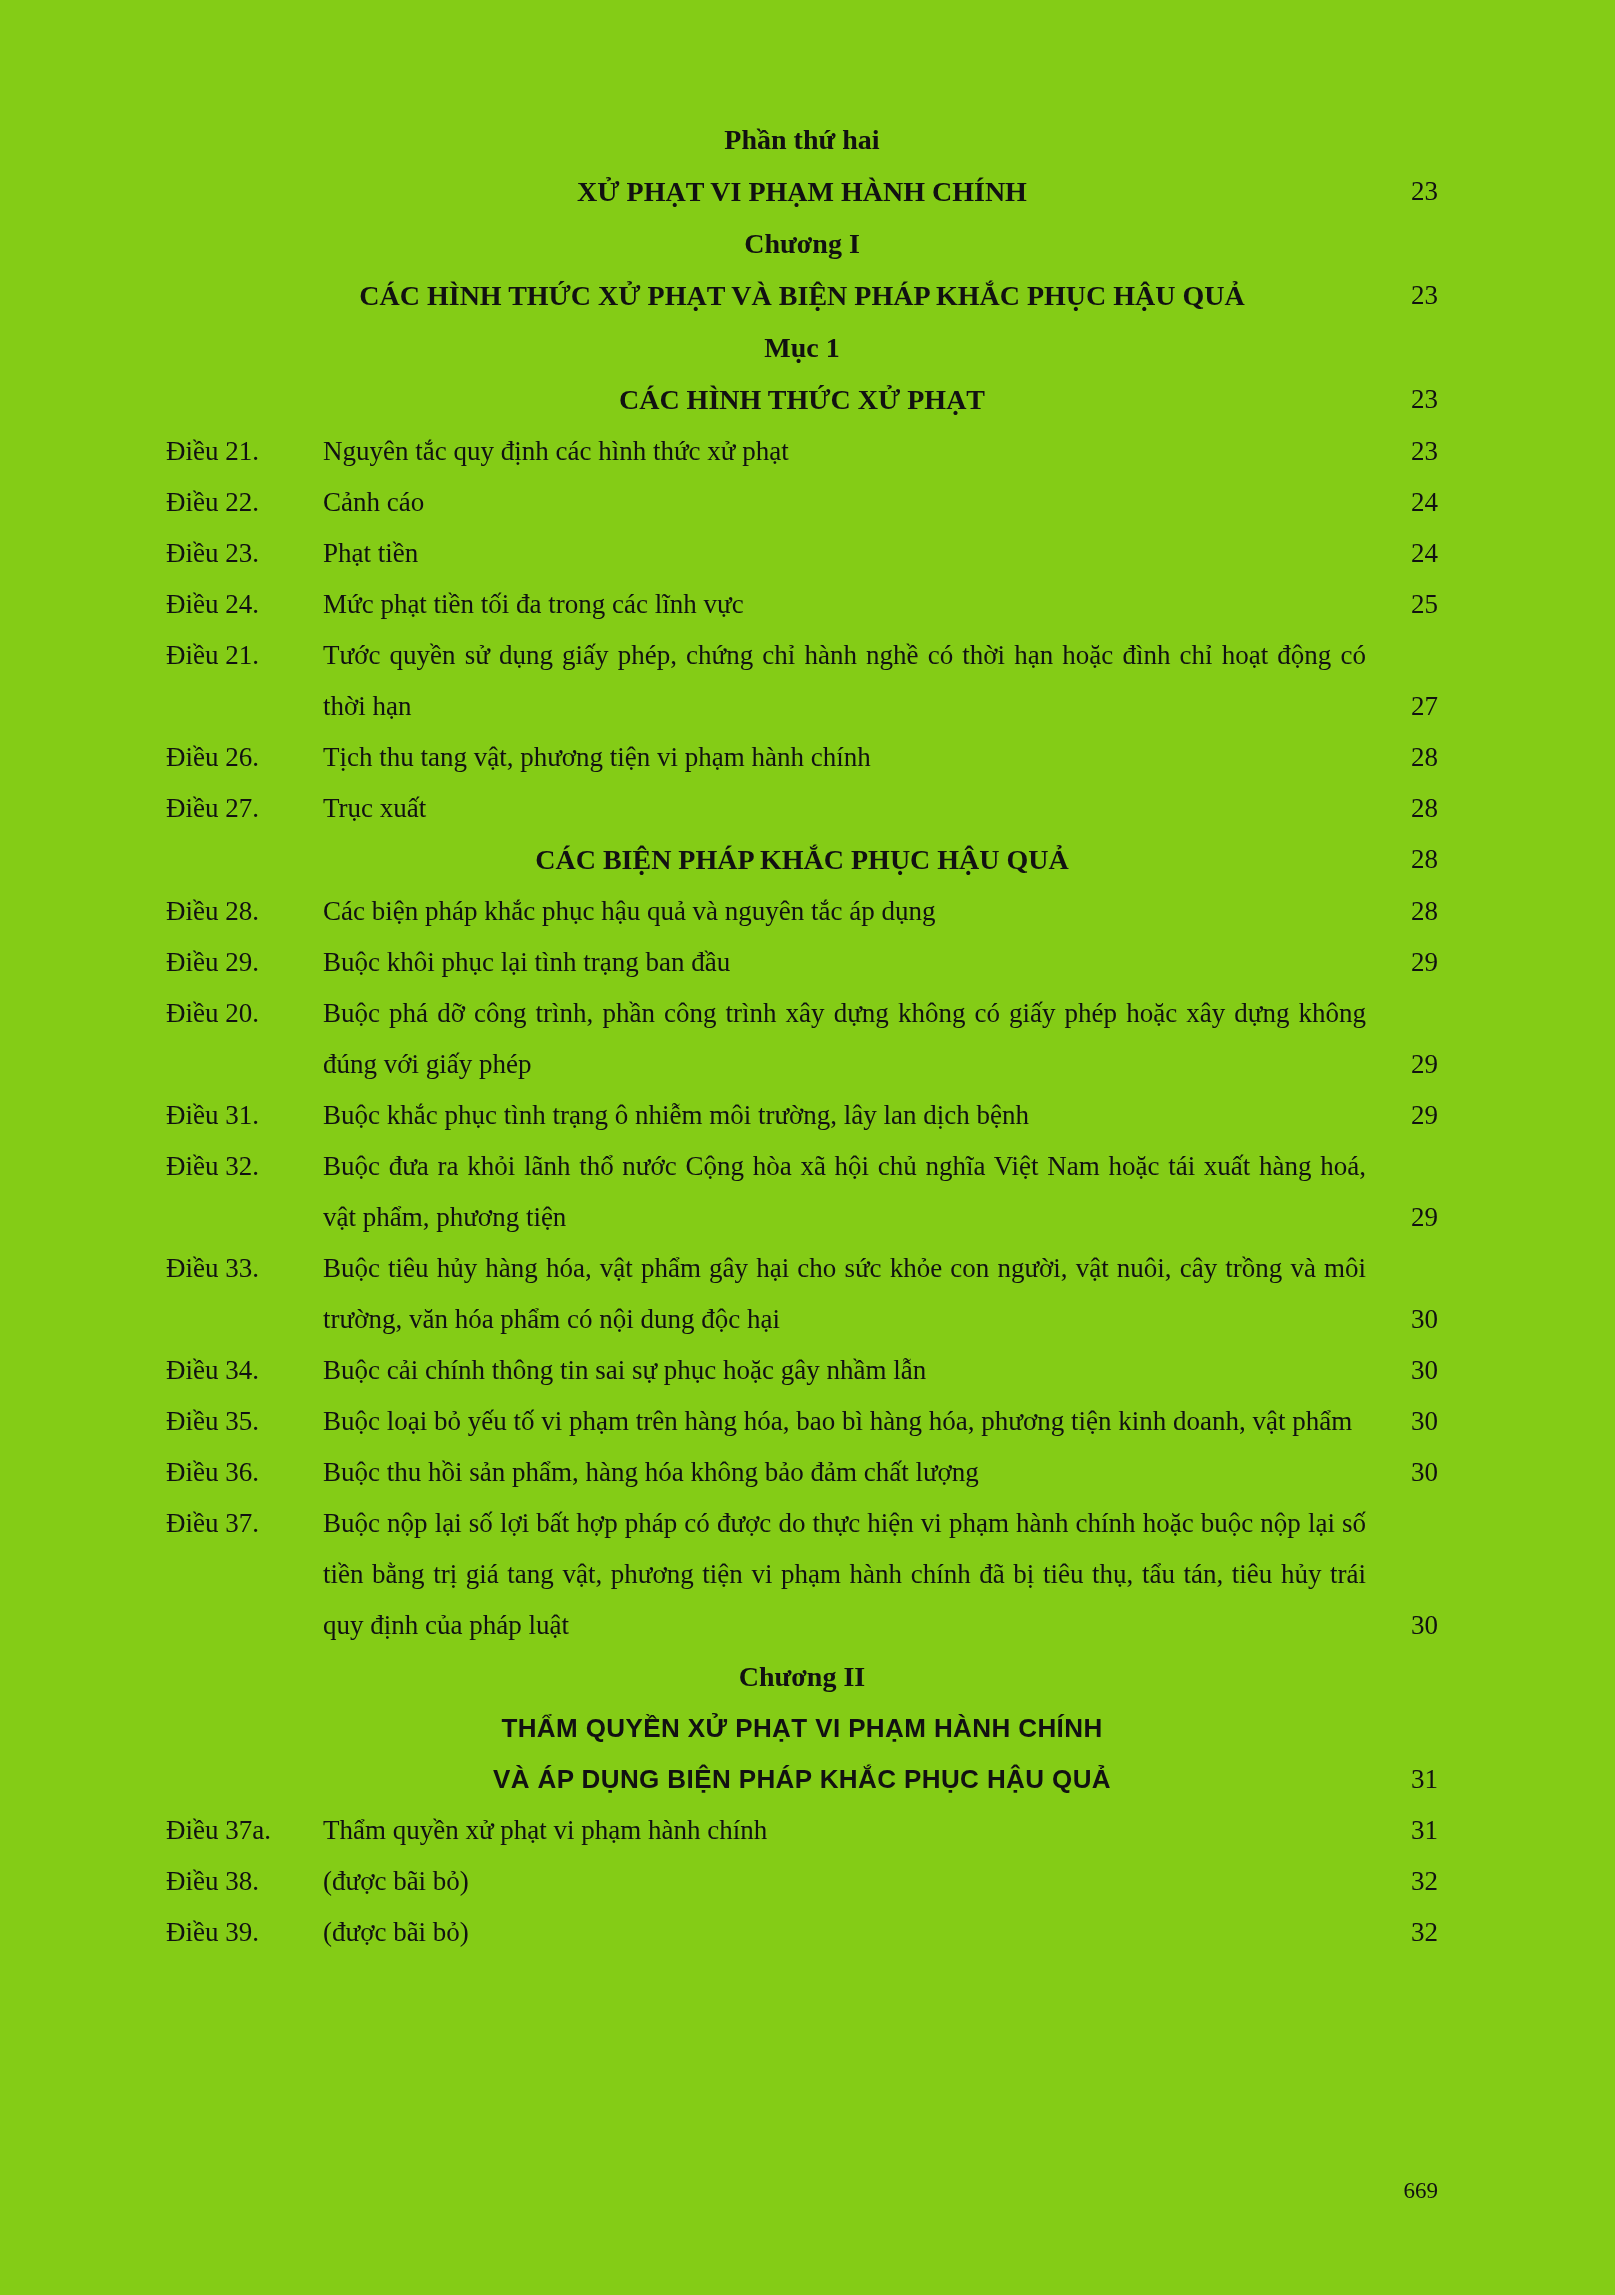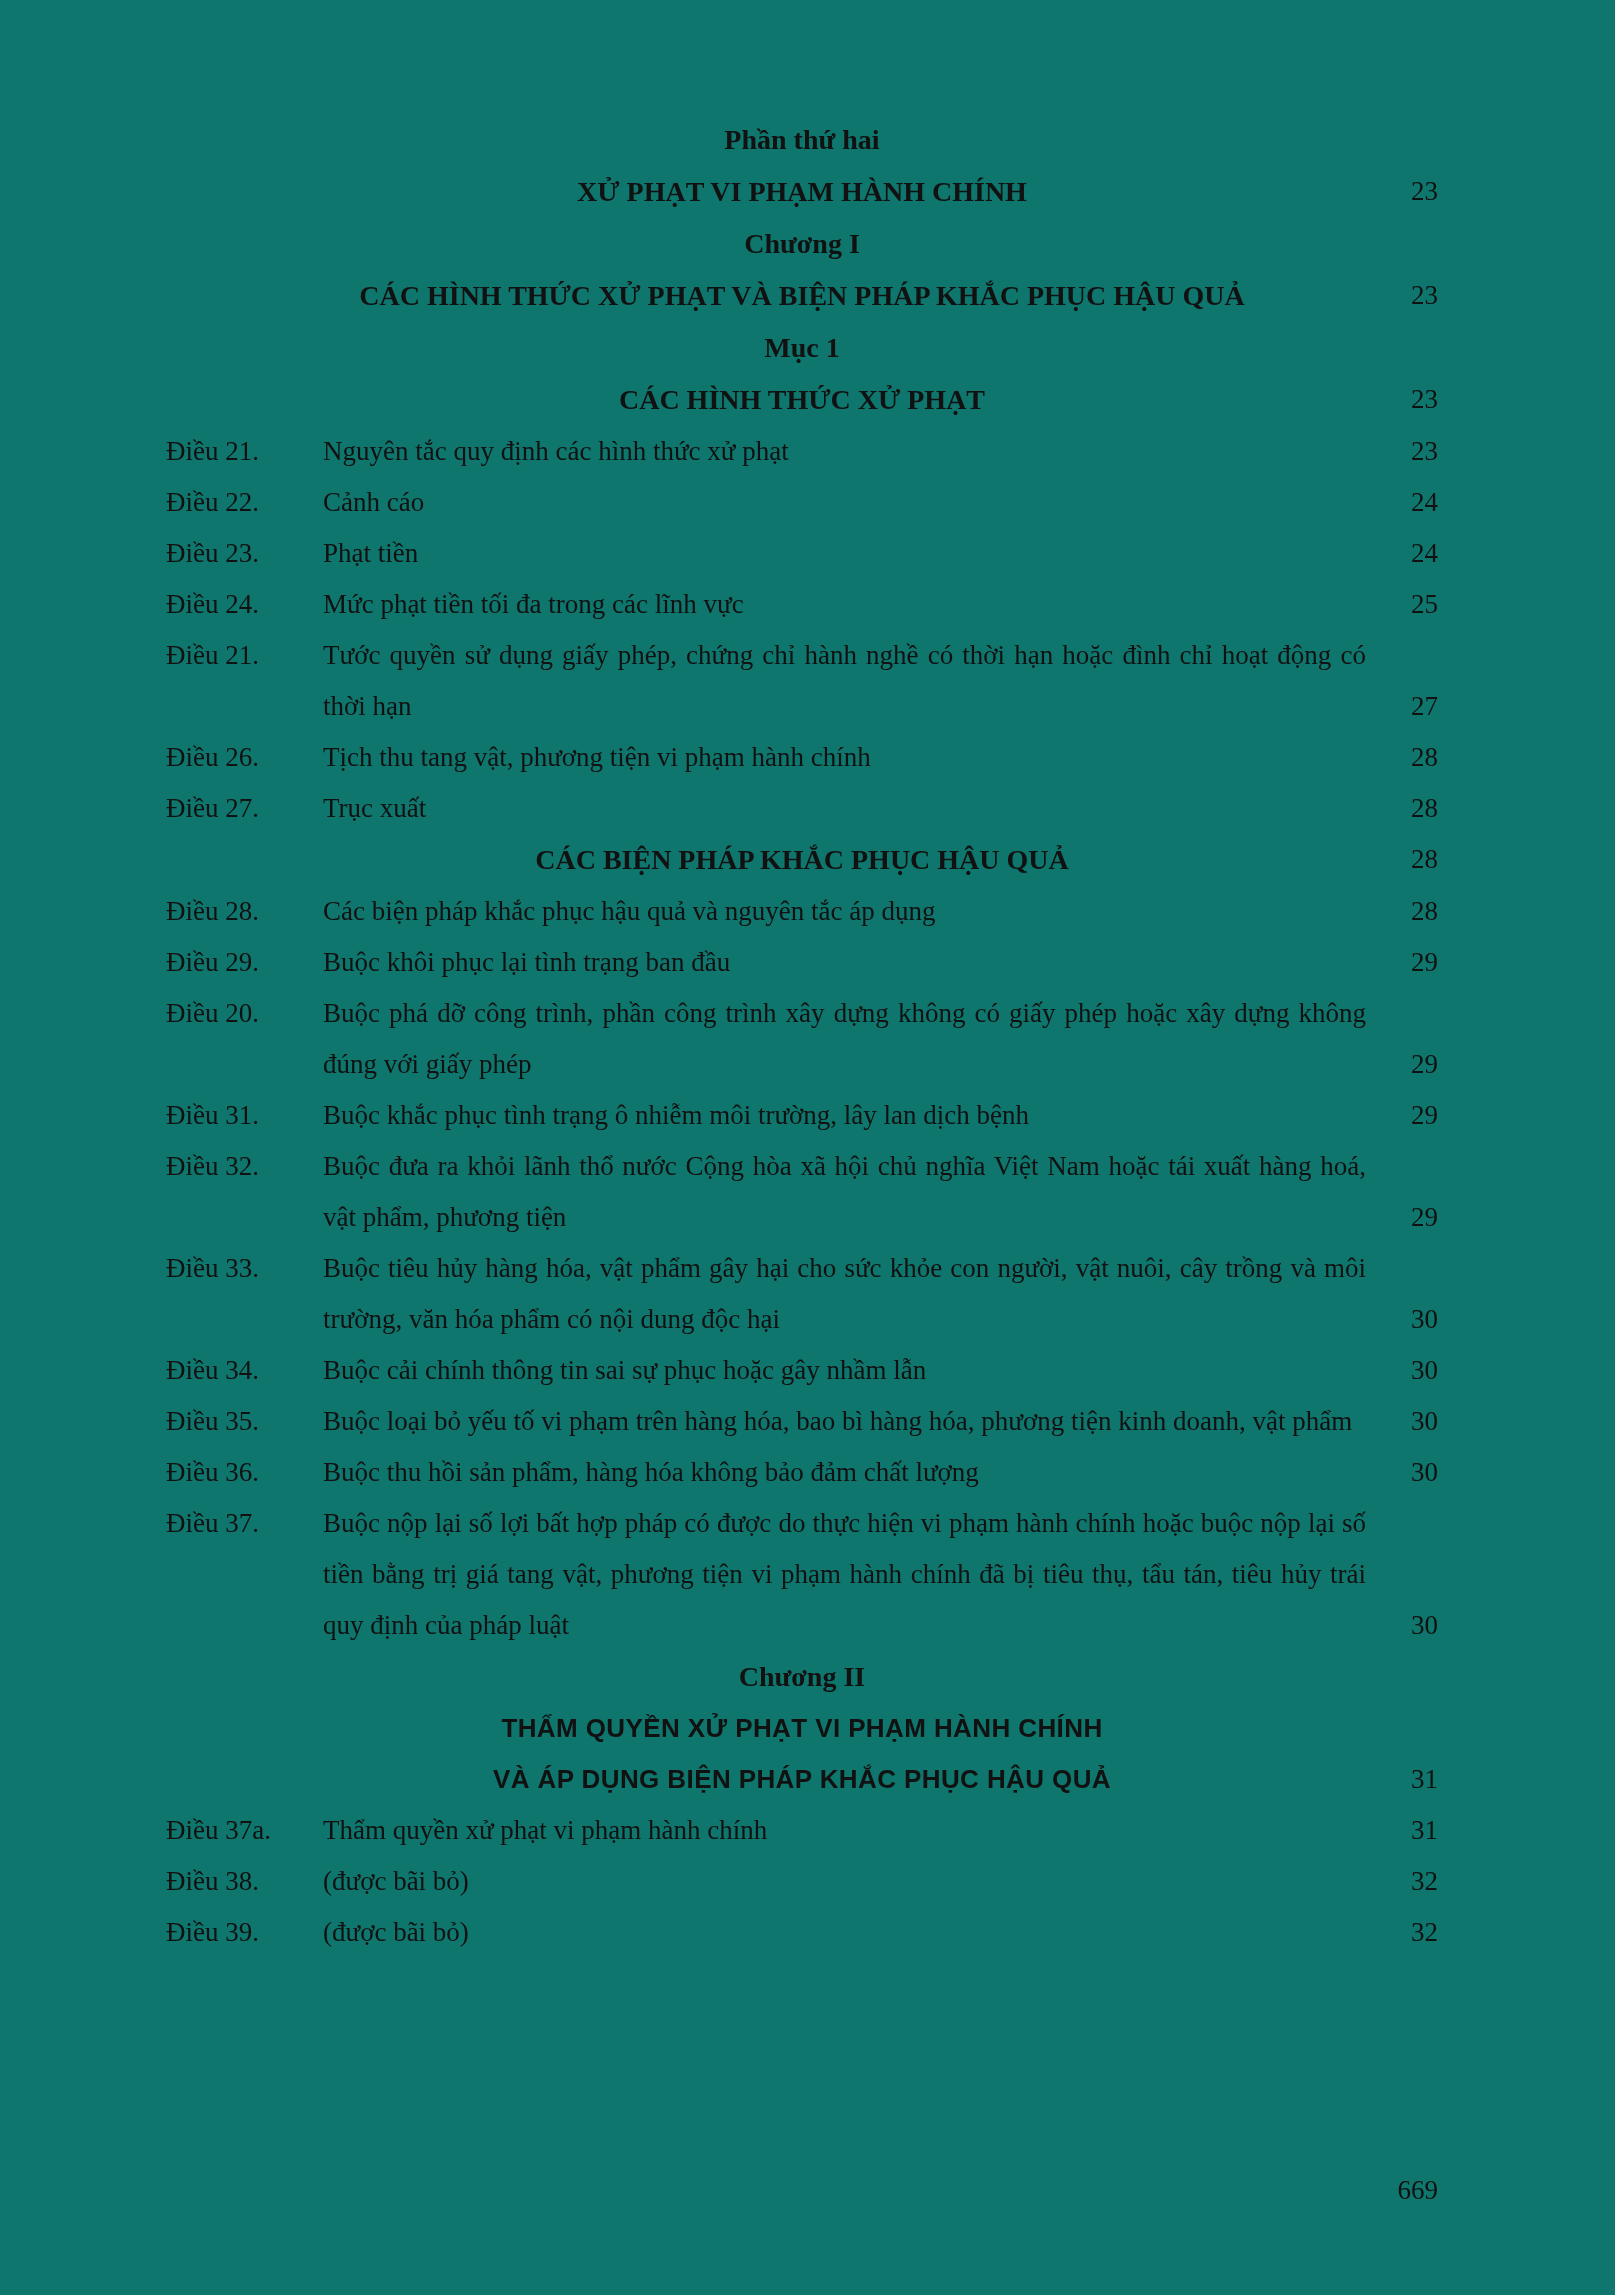--- a/index.html
+++ b/index.html
@@ -10,21 +10,21 @@
   body {
     width: 1615px;
     height: 2295px;
     position: relative;
     font-family: "Liberation Serif", "DejaVu Serif", serif;
     color: #111111;
   }
   .page {
     position: absolute;
     inset: 0;
-    background: #0f766e;
+    background: #84cc16;
   }
   .toc {
     padding: 114px 177px 0 166px; 
   }
   .row {
     font-size: 27px;
     line-height: 51px;
   }
   
   .center-row {
@@ -67,21 +67,21 @@
   .entry-page {
     width: 59px;
     flex-shrink: 0;
     text-align: right;
     align-self: flex-end; 
   }
   .page-footer {
     position: absolute;
     top: 2165px;
     right: 177px;
-    font-size: 27px;
+    font-size: 23px;
     line-height: 51px;
   }
 </style>
 </head>
 <body>
 
 <div class="page">
   <main class="toc" id="toc">
       <div class="row center-row serif-heading"><span class="center-text">Phần thứ hai</span></div>
       <div class="row center-row serif-heading"><span class="center-text">XỬ PHẠT VI PHẠM HÀNH CHÍNH</span><span class="page-num">23</span></div>

